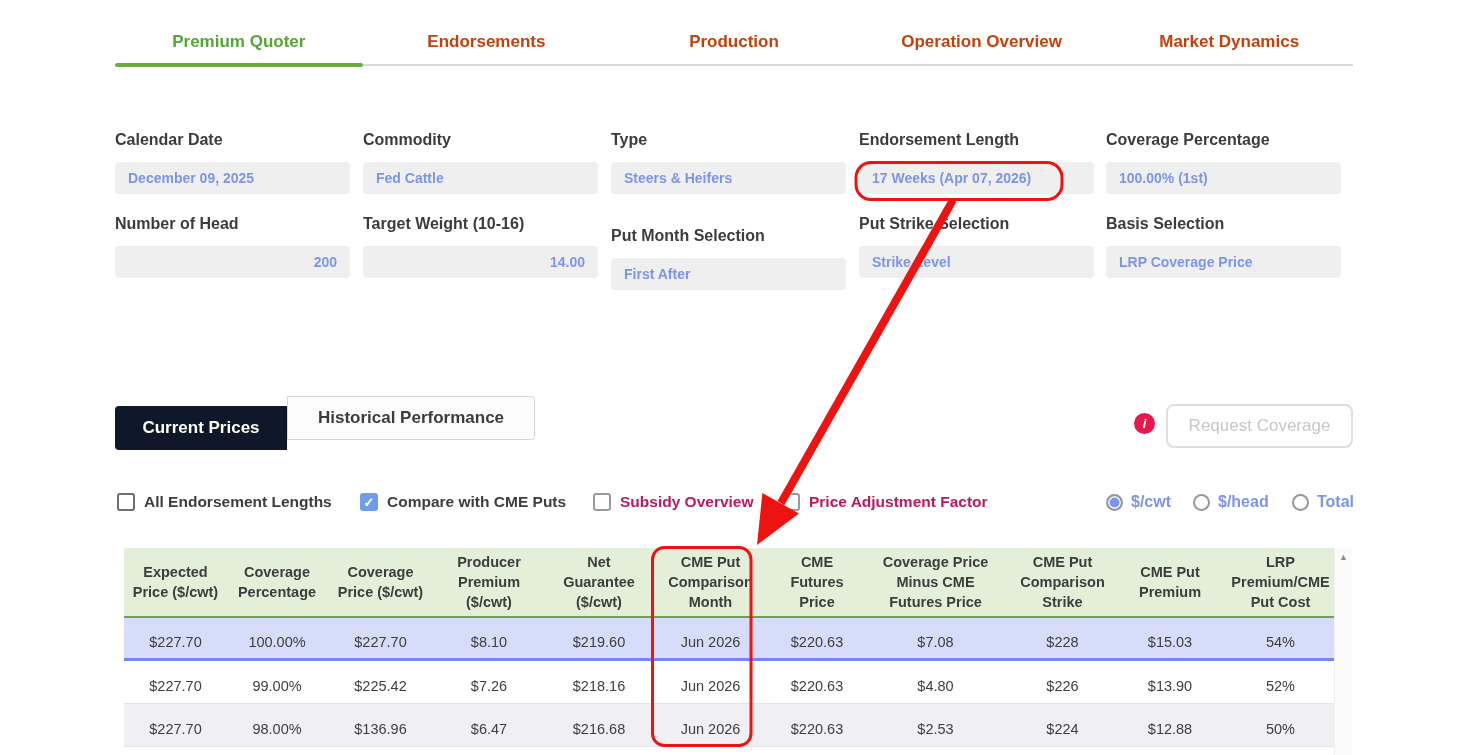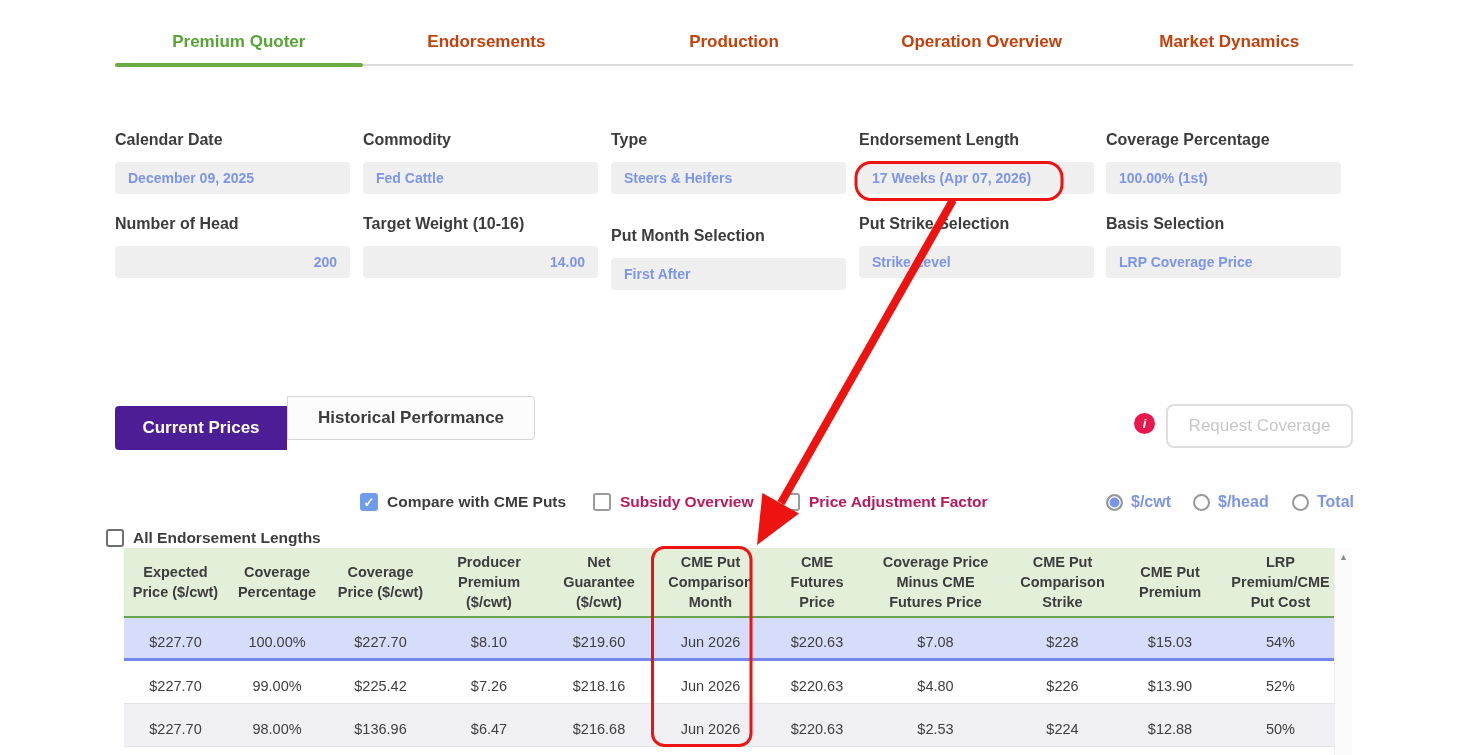--- a/index.html
+++ b/index.html
@@ -19,21 +19,21 @@
   
   .field-group { position:absolute; width:235px; }
   .field-label { font-size:16px; font-weight:600; color:#3c3c3c; margin-bottom:13px; white-space:nowrap; }
   .field-box { height:32px; background:#efefef; border-radius:4px; padding:0 13px;
                line-height:32px; font-size:14px; font-weight:600; color:#7d95e8;
                white-space:nowrap; overflow:hidden; cursor:pointer; }
   .field-box.num { text-align:right; }
 
   
   .btn-current { position:absolute; left:115px; top:406px; width:172px; height:44px;
-        background:#4c1d95; color:#fdfdf2; font-size:17px; font-weight:700;
+        background:#0f172a; color:#fdfdf2; font-size:17px; font-weight:700;
         border:none; border-radius:4px 0 0 4px; cursor:pointer; }
   .btn-historical { position:absolute; left:287px; top:396px; width:248px; height:44px;
         background:#fcfcfc; color:#3c3c3c; font-size:17px; font-weight:700;
         border:1px solid #d6d6d6; border-radius:0 4px 4px 0; cursor:pointer; }
   .info-badge { position:absolute; left:1134px; top:413px; width:21px; height:21px;
         border-radius:50%; background:#e8184c; color:#fff; font-size:13px; font-weight:700;
         display:flex; align-items:center; justify-content:center; font-style:italic; cursor:pointer; }
   .btn-request { position:absolute; left:1166px; top:404px; width:187px; height:44px;
         background:#fff; color:#c7c7c7; font-size:17px; font-weight:400;
         border:2px solid #dedede; border-radius:8px; cursor:default; }
@@ -125,21 +125,21 @@
   <div class="field-group" style="left:1106px; top:215px;">
     <div class="field-label">Basis Selection</div>
     <div class="field-box">LRP Coverage Price</div>
   </div>
 
   <button class="btn-current">Current Prices</button>
   <button class="btn-historical">Historical Performance</button>
   <div class="info-badge">i</div>
   <button class="btn-request">Request Coverage</button>
 
-  <div class="filter" style="left:106px;margin-top:36px;">
+  <div class="filter" style="left:117px;">
     <span class="cbox"></span>
     <span class="flabel">All Endorsement Lengths</span>
   </div>
   <div class="filter" style="left:360px;">
     <span class="cbox checked">✓</span>
     <span class="flabel">Compare with CME Puts</span>
   </div>
   <div class="filter disabled" style="left:593px;">
     <span class="cbox dim"></span>
     <span class="flabel">Subsidy Overview</span>

